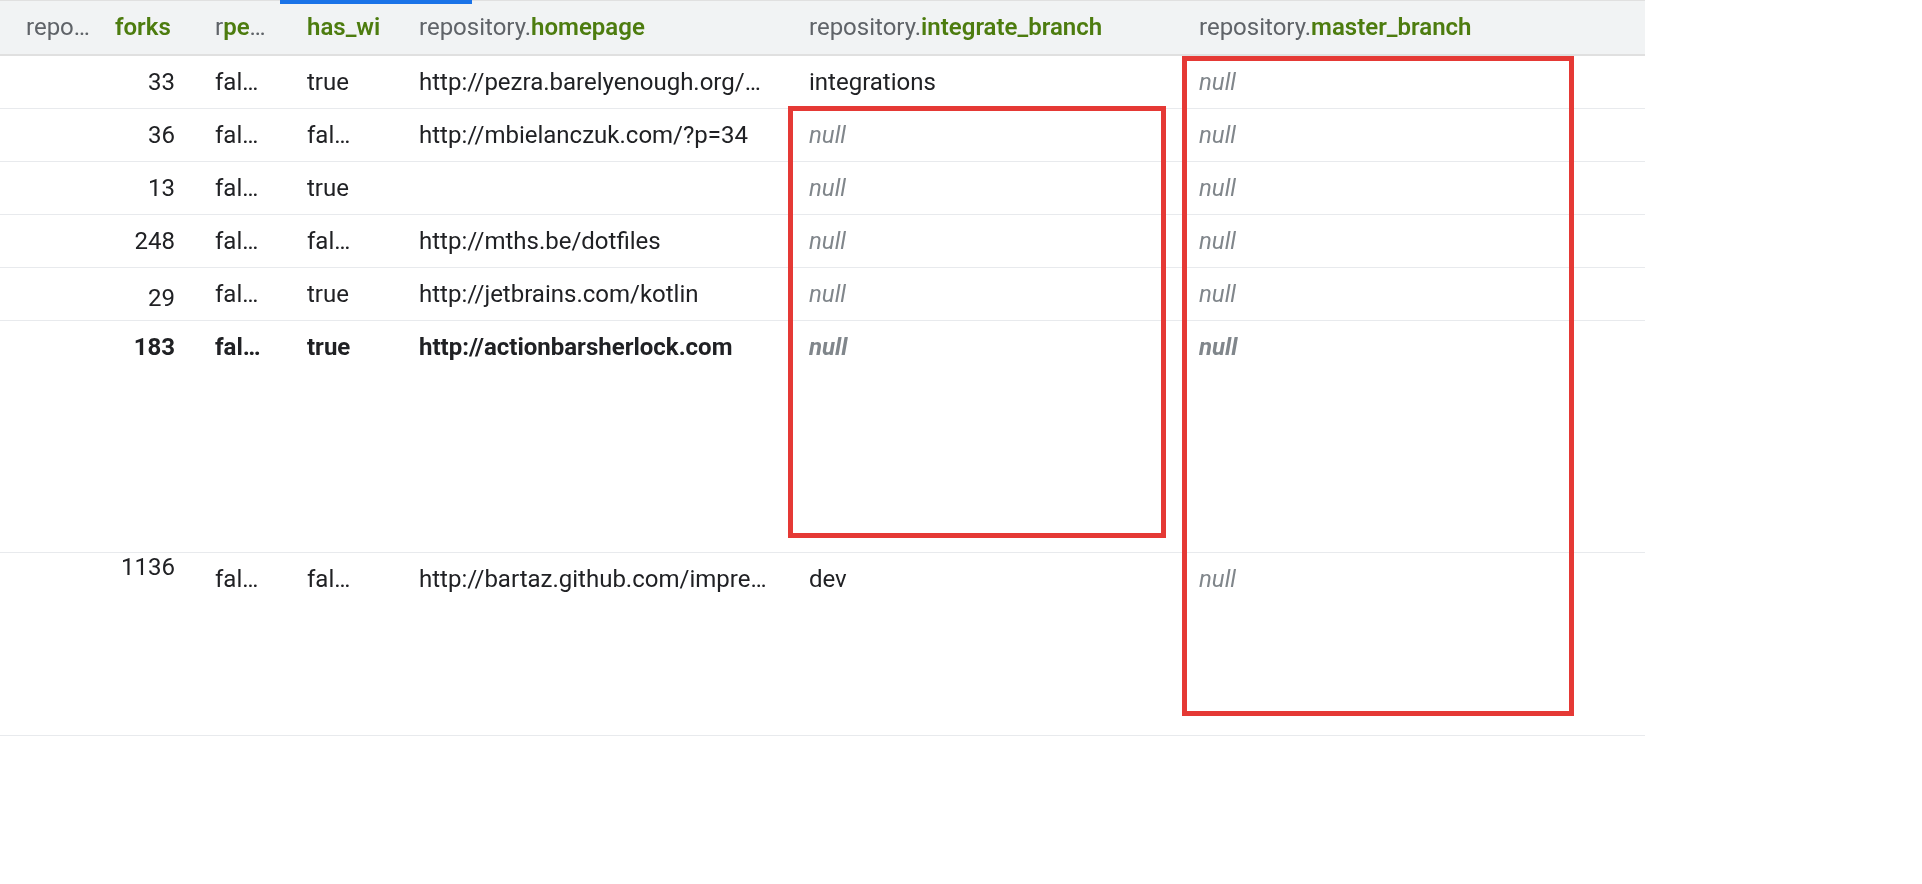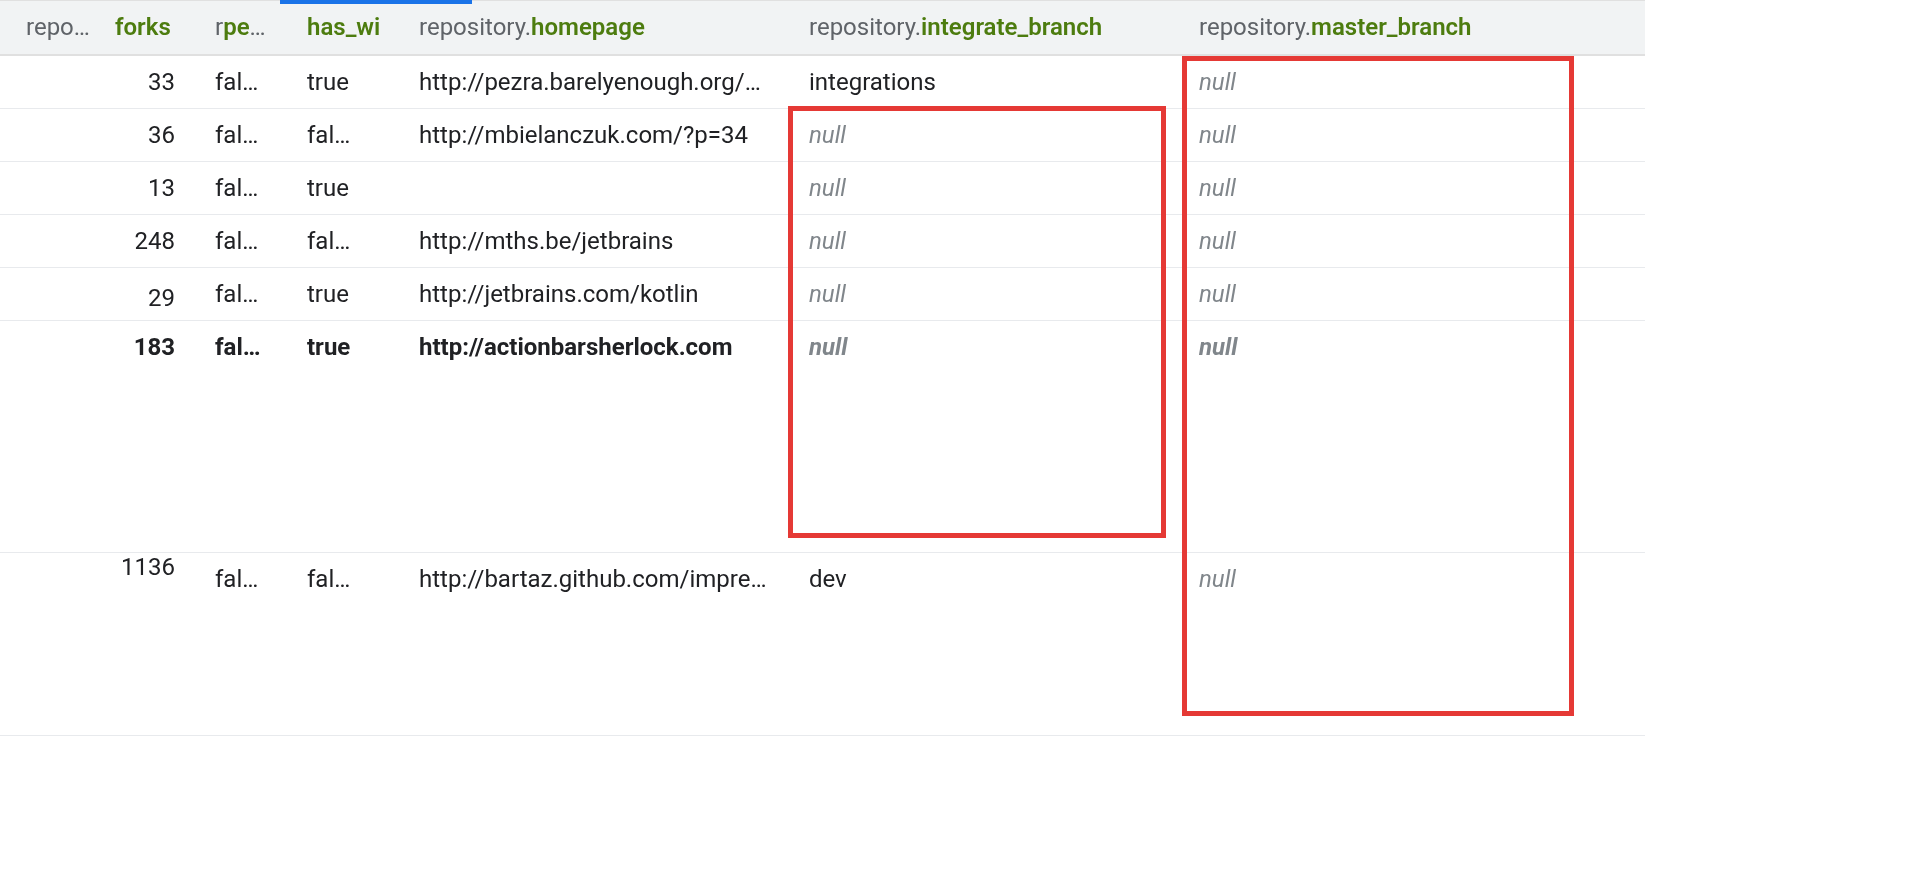--- a/index.html
+++ b/index.html
@@ -149,21 +149,21 @@
         <div class="data-cell col-master"><span class="null">null</span></div>
         <div class="data-cell col-pad"></div>
       </div>
       <div class="data-row">
         <div class="data-cell col-reposit num" style="padding-right: 0px; text-align: right; overflow: visible; position: relative; margin-left: 48px;">
           <span style="position: absolute; right: -60px; top: 12px;">248</span>
         </div>
         <div class="data-cell col-forks num" style="padding-left: 0px; text-align: left;"></div>
         <div class="data-cell col-rfork"><span>fal…</span></div>
         <div class="data-cell col-haswi"><span>fal…</span></div>
-        <div class="data-cell col-homepage"><span>http://mths.be/jetbrains</span></div>
+        <div class="data-cell col-homepage"><span>http://mths.be/dotfiles</span></div>
         <div class="data-cell col-integrate"><span class="null">null</span></div>
         <div class="data-cell col-master"><span class="null">null</span></div>
         <div class="data-cell col-pad"></div>
       </div>
       <div class="data-row">
         <div class="data-cell col-reposit num" style="padding-right: 0px; text-align: right; overflow: visible; position: relative;">
           <span style="position: absolute; right: -60px; top: 16px;">29</span>
         </div>
         <div class="data-cell col-forks num" style="padding-left: 0px; text-align: left;"></div>
         <div class="data-cell col-rfork"><span>fal…</span></div>

